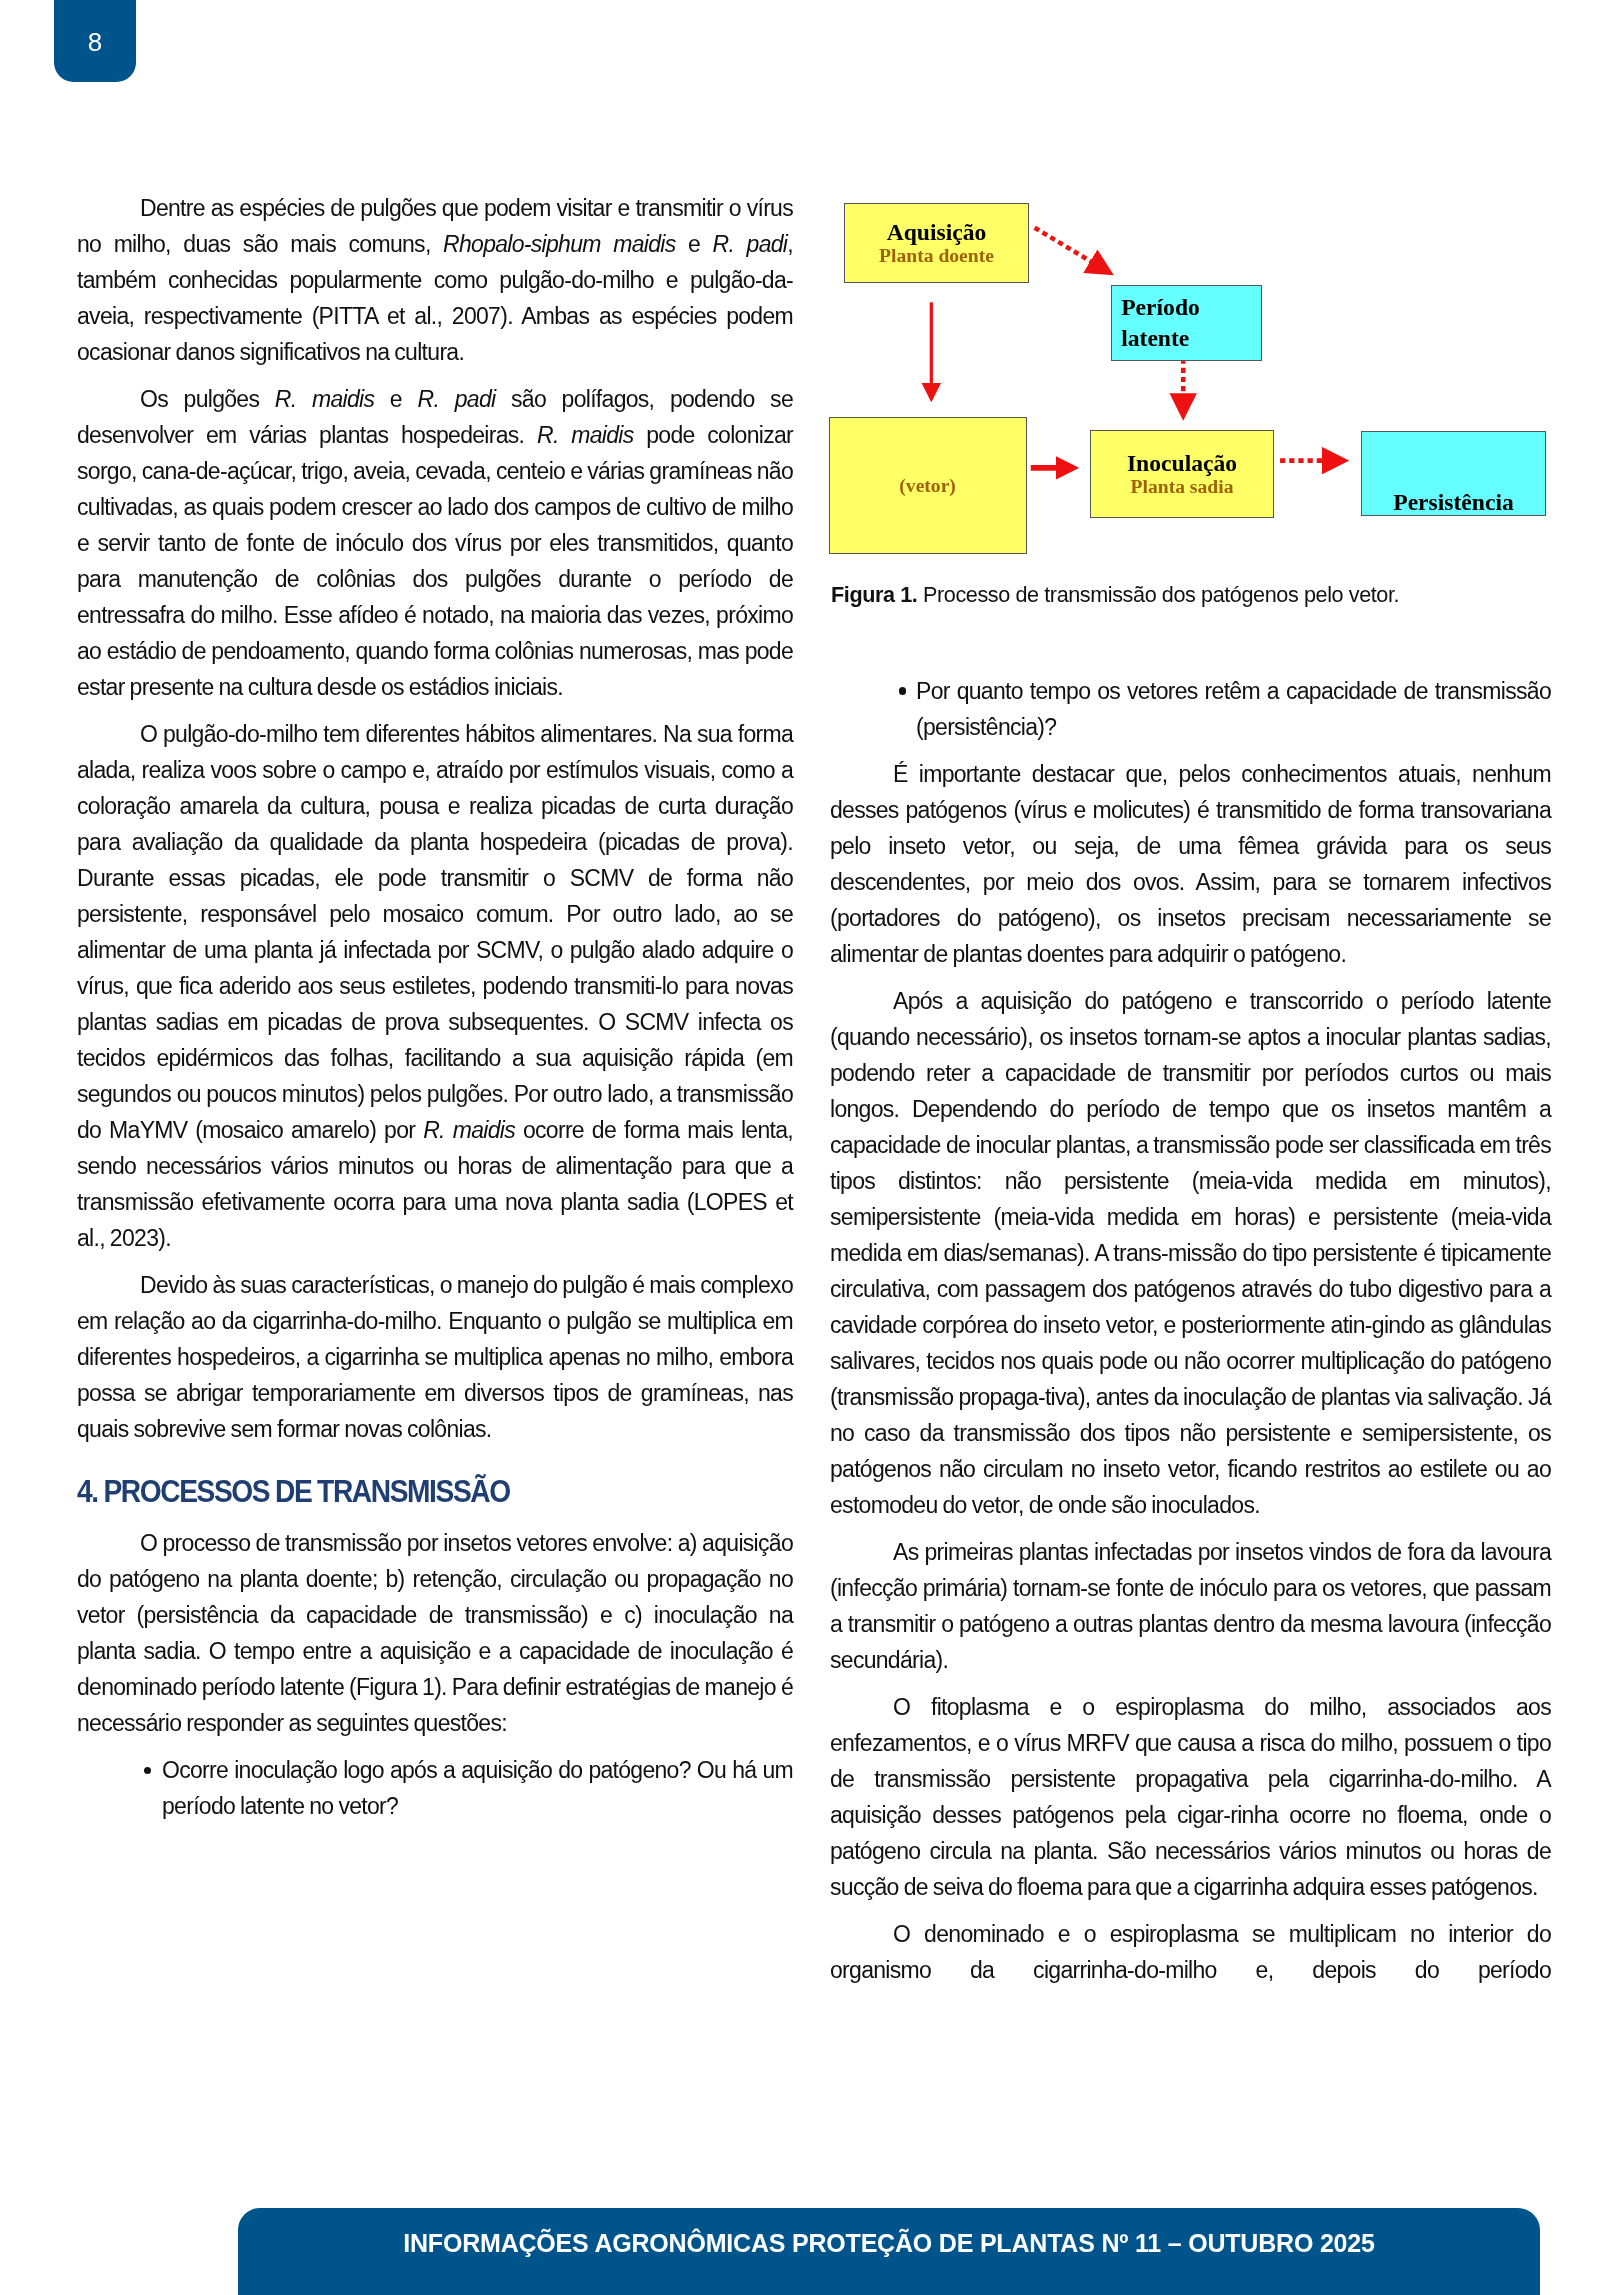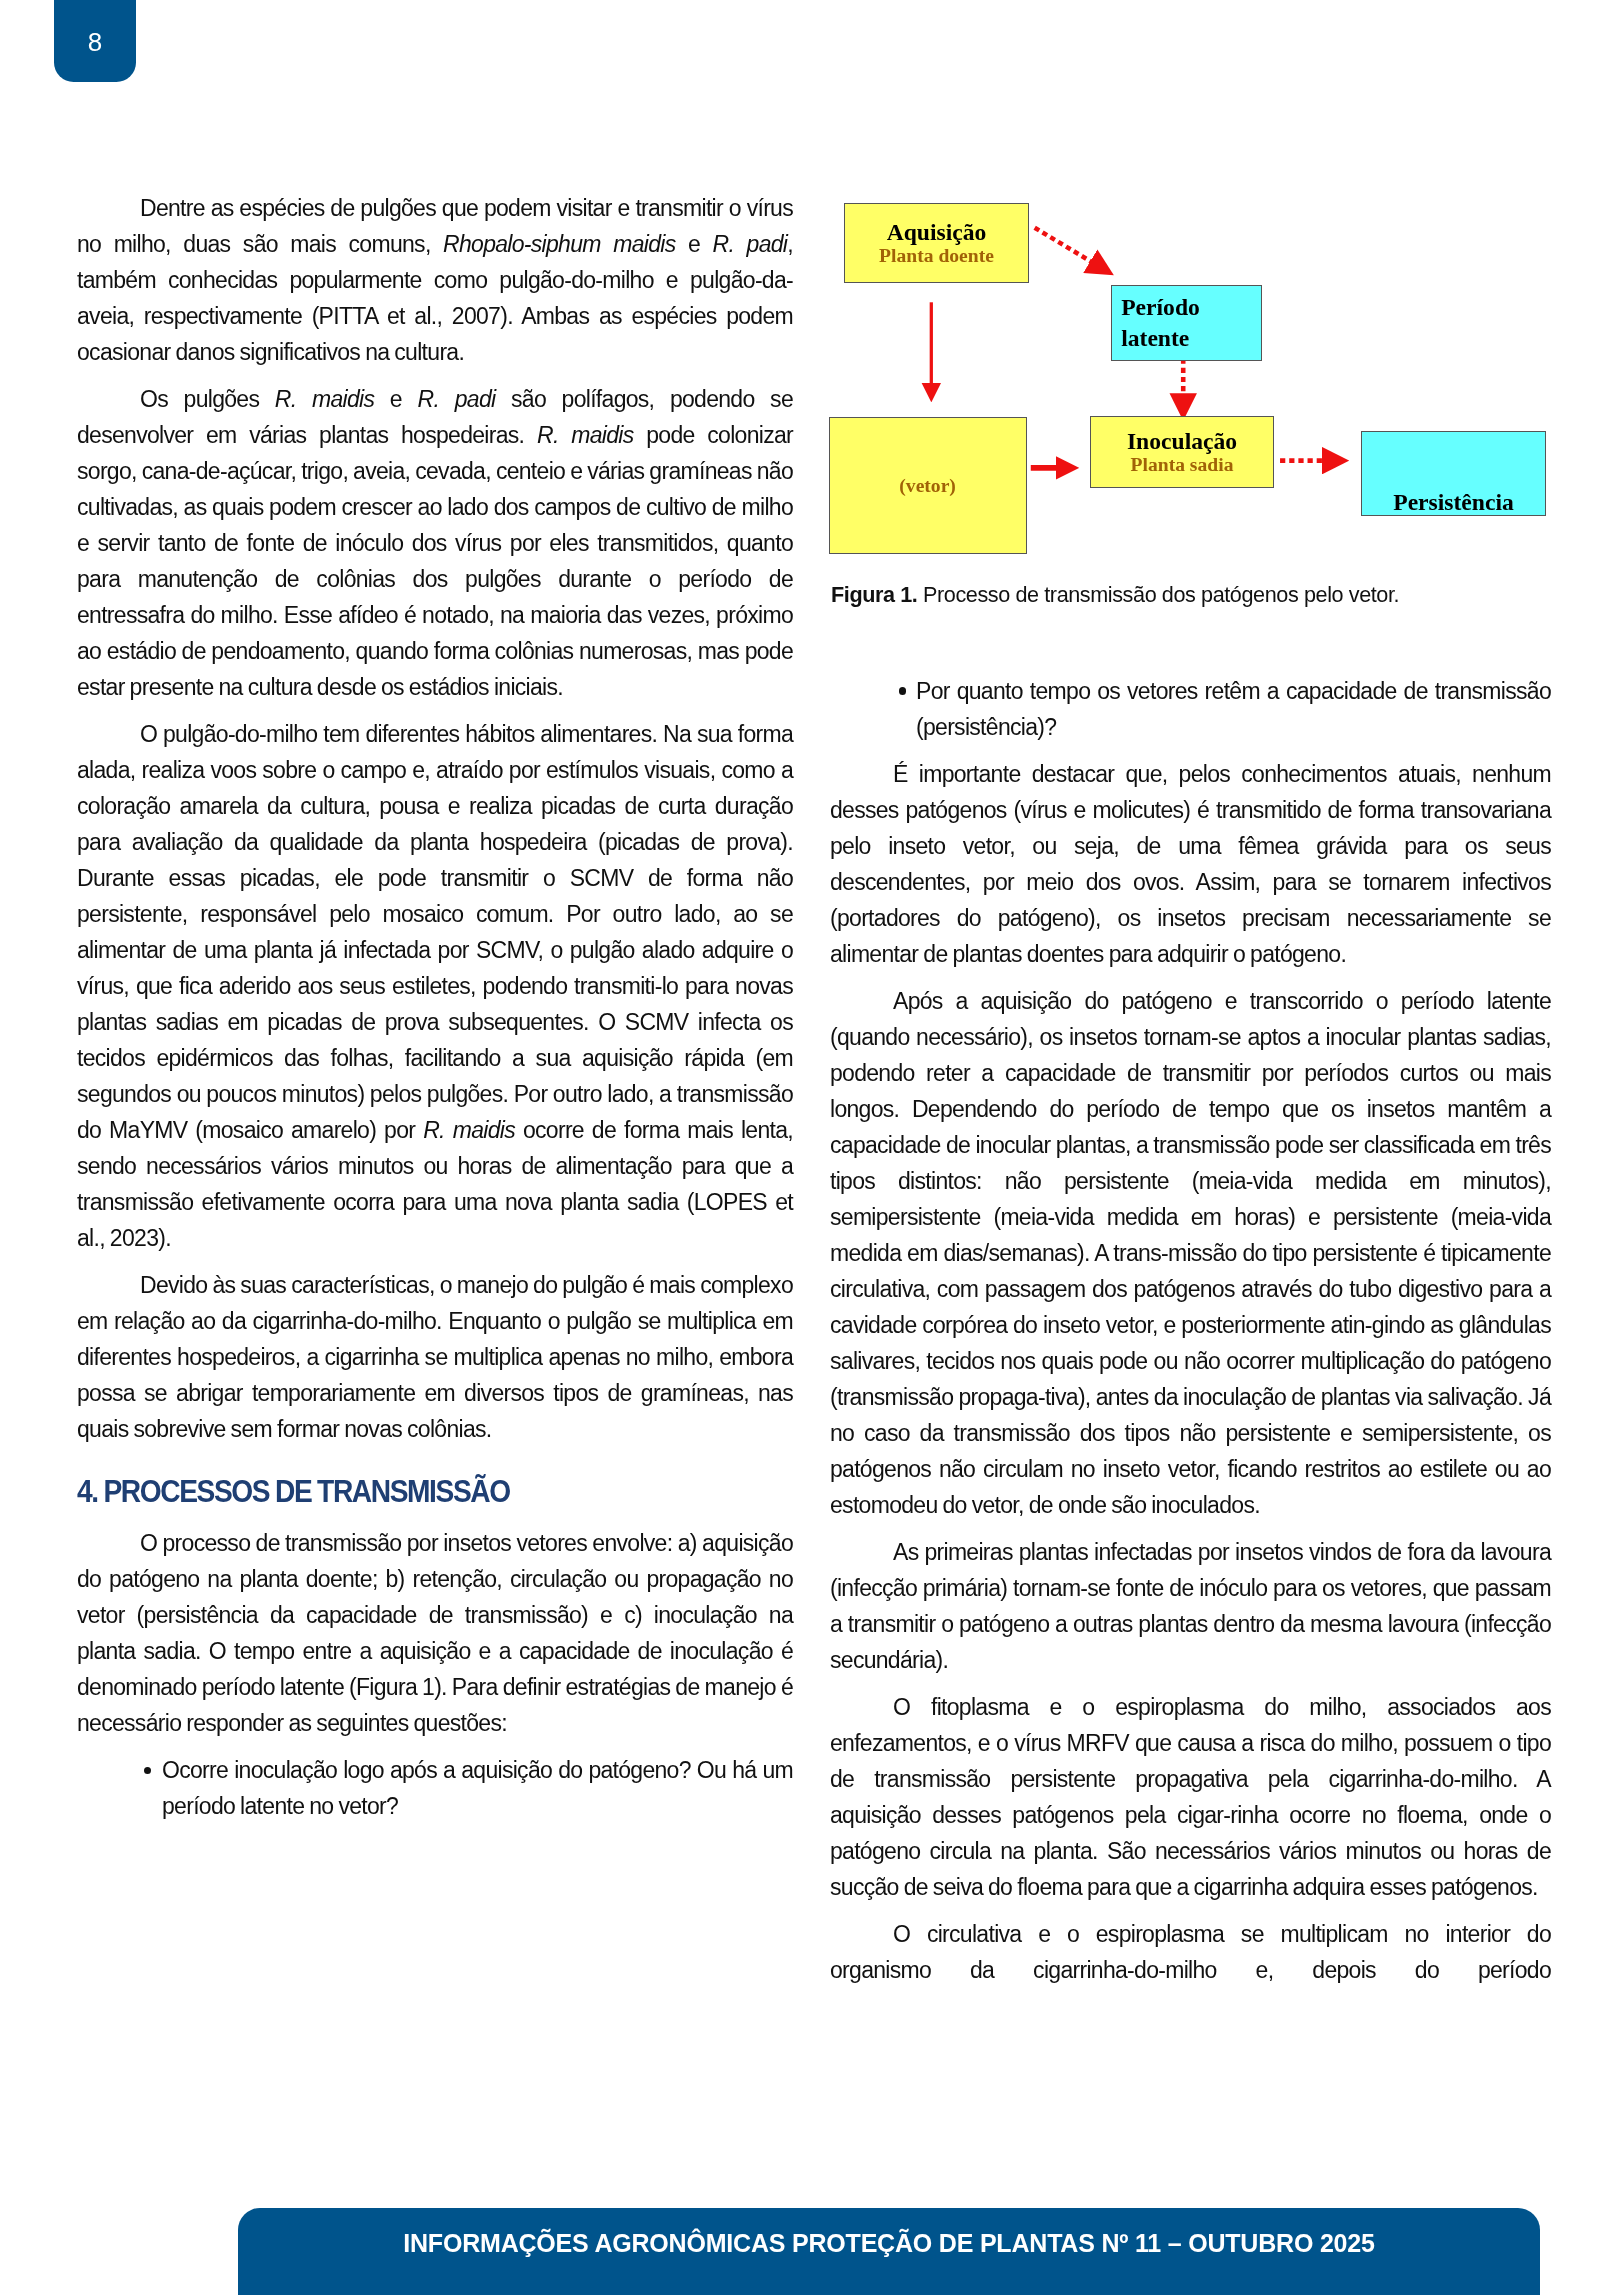--- a/index.html
+++ b/index.html
@@ -115,21 +115,21 @@
   </div>
 
   <div class="fbox cyan" style="left:287px; top:94px; width:151px; height:76px; text-align:left; padding-left:9.2px;">
     <div class="main" style="width:98px; line-height:31px;">Período latente</div>
   </div>
 
   <div class="fbox yellow" style="left:4.6px; top:226px; width:198px; height:137px;">
     <div class="sub">(vetor)</div>
   </div>
 
-  <div class="fbox yellow" style="left:266px; top:225px; width:184px; height:72px;">
+  <div class="fbox yellow" style="left:266px; top:239px; width:184px; height:88px;">
     <div class="main">Inoculação</div>
     <div class="sub">Planta sadia</div>
   </div>
 
   <div class="fbox cyan" style="left:537px; top:240px; width:185px; height:85px; justify-content:flex-end; padding-top:19.6px;">
     <div class="main">Persistência</div>
   </div>
 </div>
 
 <div class="caption">
@@ -137,19 +137,19 @@
 </div>
 
 <div class="col col-right">
   <ul class="bullets">
     <li>Por quanto tempo os vetores retêm a capacidade de transmissão (persistência)?</li>
   </ul>
   <p>É importante destacar que, pelos conhecimentos atuais, nenhum desses patógenos (vírus e molicutes) é transmitido de forma transovariana pelo inseto vetor, ou seja, de uma fêmea grávida para os seus descendentes, por meio dos ovos. Assim, para se tornarem infectivos (portadores do patógeno), os insetos precisam necessariamente se alimentar de plantas doentes para adquirir o patógeno.</p>
   <p>Após a aquisição do patógeno e transcorrido o período latente (quando necessário), os insetos tornam-se aptos a inocular plantas sadias, podendo reter a capacidade de transmitir por períodos curtos ou mais longos. Dependendo do período de tempo que os insetos mantêm a capacidade de inocular plantas, a  transmissão pode ser classificada em três tipos distintos: não persistente (meia-vida medida em minutos), semipersistente (meia-vida medida em horas) e persistente (meia-vida medida em dias/semanas). A trans-missão do tipo persistente é tipicamente circulativa, com passagem dos patógenos através do tubo digestivo para a cavidade corpórea do inseto vetor, e posteriormente atin-gindo as glândulas salivares, tecidos nos quais pode ou não ocorrer multiplicação do patógeno (transmissão propaga-tiva), antes da inoculação de plantas via salivação. Já no caso da transmissão dos tipos não persistente e semipersistente, os patógenos não circulam no inseto vetor, ficando restritos ao estilete ou ao estomodeu do vetor, de onde são inoculados.</p>
   <p>As primeiras plantas infectadas por insetos vindos de fora da lavoura (infecção primária) tornam-se fonte de inóculo para os vetores, que passam a transmitir o patógeno a outras plantas dentro da mesma lavoura (infecção secundária).</p>
   <p>O fitoplasma e o espiroplasma do milho, associados aos enfezamentos, e o vírus MRFV que causa a risca do milho, possuem o tipo de transmissão persistente propagativa pela cigarrinha-do-milho. A aquisição desses patógenos pela cigar-rinha ocorre no floema, onde o patógeno circula na planta. São necessários vários minutos ou horas de sucção de seiva do floema para que a cigarrinha adquira esses patógenos.</p>
-  <p style="text-align-last: justify;">O circulativa e o espiroplasma se multiplicam no interior do organismo da cigarrinha-do-milho e, depois do período</p>
+  <p style="text-align-last: justify;">O denominado e o espiroplasma se multiplicam no interior do organismo da cigarrinha-do-milho e, depois do período</p>
 </div>
 
 <div class="footer">
   <span>INFORMAÇÕES AGRONÔMICAS PROTEÇÃO DE PLANTAS Nº 11 – OUTUBRO 2025</span>
 </div>
 
 
 </body></html>

